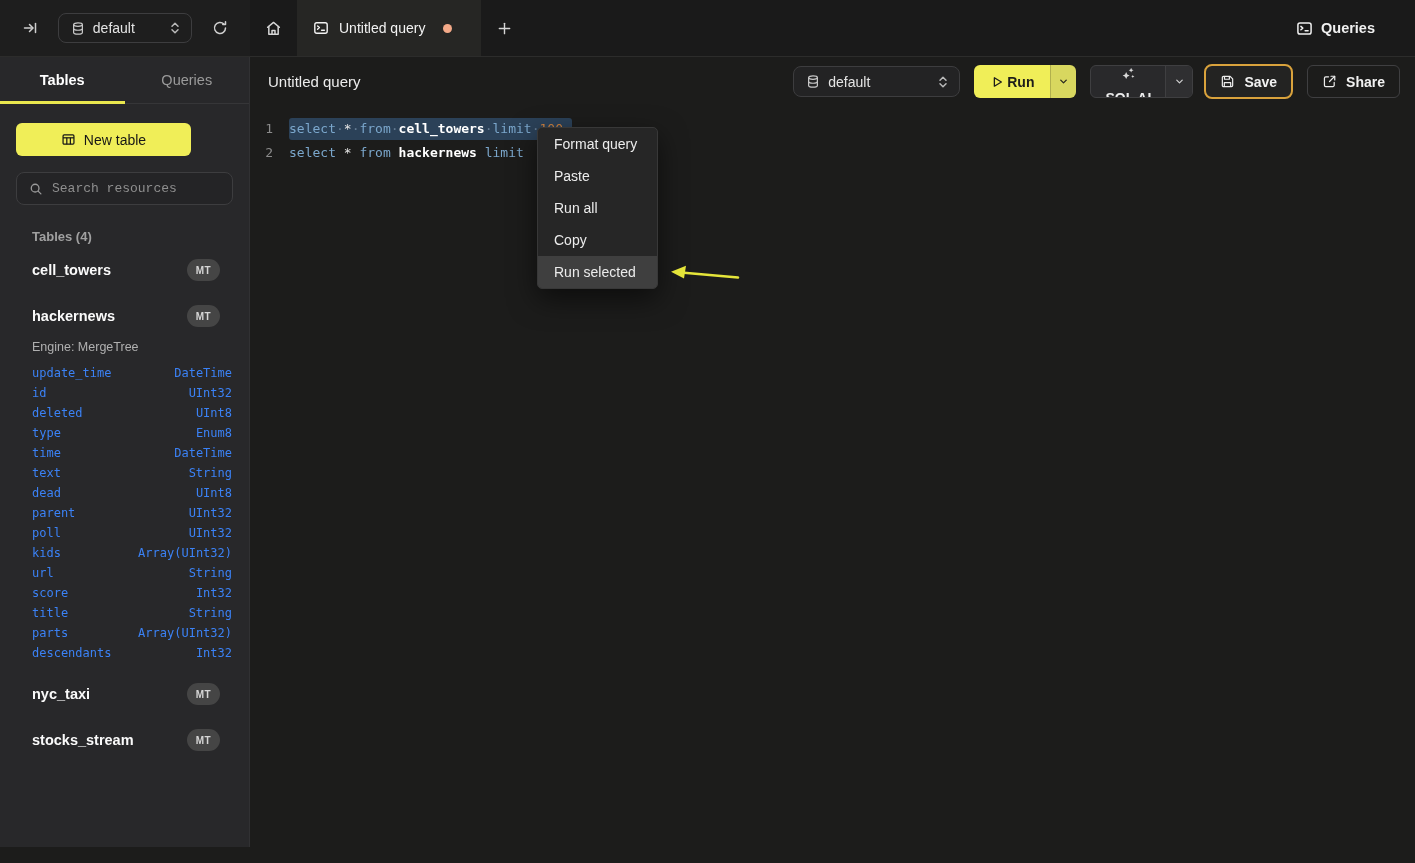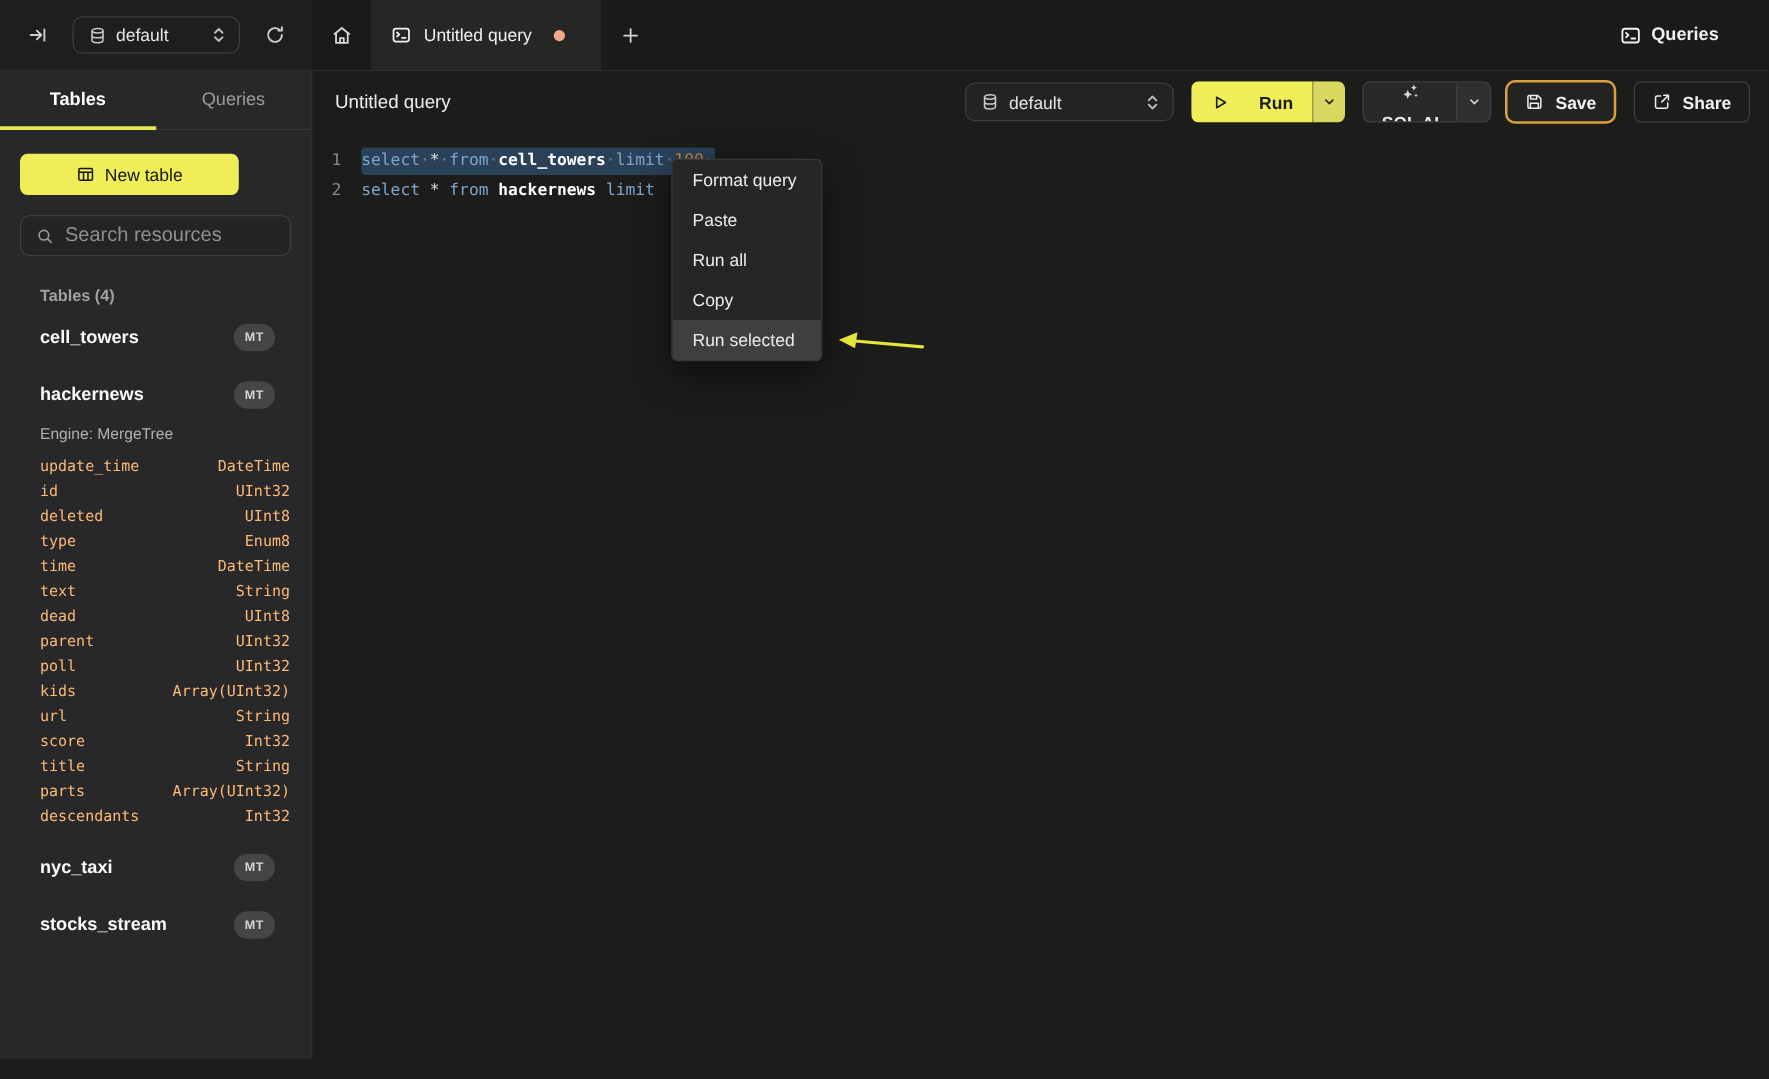--- a/index.html
+++ b/index.html
@@ -35,42 +35,42 @@
   .side-tab { flex:1; display:flex; align-items:center; justify-content:center; font-size:14.5px;
     color:#9a9a9a; cursor:pointer; position:relative; }
   .side-tab.active { color:#ffffff; font-weight:600; }
   .side-tab.active::after { content:""; position:absolute; left:0; right:0; bottom:-1px; height:3px; background:#e9e74e; }
   .new-table-btn { display:flex; align-items:center; justify-content:center; gap:8px;
     margin:19px 16px 0 16px; width:175px; height:33px; background:#f0ee58; color:#161616;
     border:none; border-radius:6px; font-size:14px; font-weight:500; cursor:pointer; }
   .search-box { display:flex; align-items:center; gap:9px; margin:16px 16px 0 16px; width:217px; height:33px;
     border:1px solid #3d3d3f; border-radius:8px; padding:0 12px; background:#242426; }
   .search-box input { flex:1; background:transparent; border:none; outline:none; color:#fca5a5;
-    font-size:16px; font-family:Liberation Sans, sans-serif; }
+    font-size:13px; font-family:Liberation Mono, monospace; }
   .search-box input::placeholder { color:#8f8f8f; }
   .section-label { margin:24px 0 0 32px; font-size:13px; font-weight:600; color:#a0a0a0; }
   .table-row { display:flex; align-items:center; justify-content:space-between;
     padding:0 29px 0 32px; height:24px; margin-top:14px; cursor:pointer; }
   .table-name { font-size:14.5px; font-weight:600; color:#fafafa; }
   .mt-badge { width:33px; height:22px; border-radius:11px; background:#454545; color:#d6d6d6;
     font-size:10px; font-weight:700; display:flex; align-items:center; justify-content:center; letter-spacing:.5px; }
   .engine-line { margin:12px 0 0 32px; font-size:12.5px; color:#b0b0b0; }
   #hackernews-columns { margin-top:9px; }
   .col-row { display:flex; justify-content:space-between; align-items:center; height:20px;
-    padding:0 17px 0 32px; font-family:"DejaVu Sans Mono", monospace; font-size:12px; color:#fdba74; }
+    padding:0 17px 0 32px; font-family:"DejaVu Sans Mono", monospace; font-size:12px; color:#3b82f6; }
   .gap-lg { margin-top:22px; }
 
   
   #main { position:absolute; top:57px; left:250px; right:0; bottom:0; background:#1c1c1b; }
   .main-header { height:49px; display:flex; align-items:center; padding:0 15px 0 18px; }
   .doc-title { font-size:15px; color:#ececec; }
   .toolbar { margin-left:auto; display:flex; align-items:center; gap:14px; }
   .toolbar .db-select { width:167px; height:31px; background:#232324; }
   .split-btn { display:flex; align-items:stretch; height:33px; border-radius:6px; overflow:hidden; cursor:pointer; }
-  .run-main { display:flex; align-items:center; gap:24px; padding:0 16px; background:#f0ee58;
+  .run-main { display:flex; align-items:center; gap:3px; padding:0 16px; background:#f0ee58;
     color:#1d1d1a; font-size:14px; font-weight:600; border:none; cursor:pointer; }
   .run-caret { width:26px; display:flex; align-items:center; justify-content:center;
     background:#d8d75f; border:none; border-left:1px solid rgba(0,0,0,.18); color:#2a2a20; cursor:pointer; }
   .sqlai-wrap { border:1px solid #3f3f41; background:#29292b; }
   .sqlai-main { display:flex; align-items:center; gap:9px; padding:0 14px; background:transparent;
     color:#ededed; font-size:14px; font-weight:600; border:none; cursor:pointer;flex-direction:column; }
   .sqlai-caret { width:27px; display:flex; align-items:center; justify-content:center;
     background:#2f2f31; border:none; border-left:1px solid #3f3f41; color:#cfcfcf; cursor:pointer; }
   .save-btn { display:flex; align-items:center; gap:9px; height:35px; padding:0 14px;
     border:2px solid #d9a23c; border-radius:8px; background:#232322; color:#f2f2f2;

